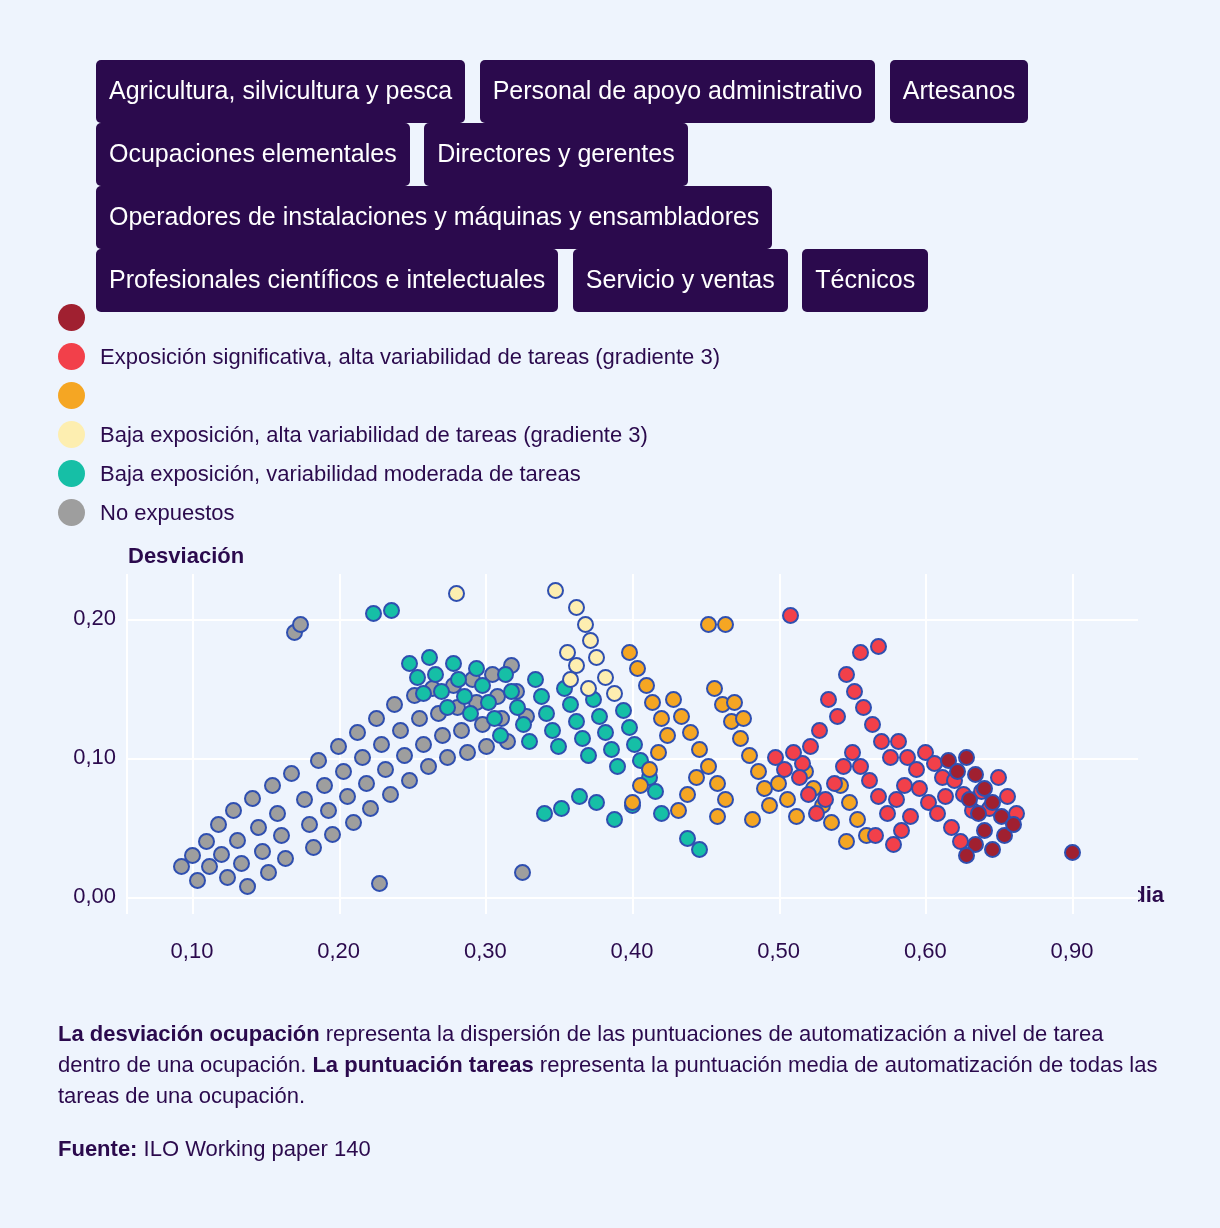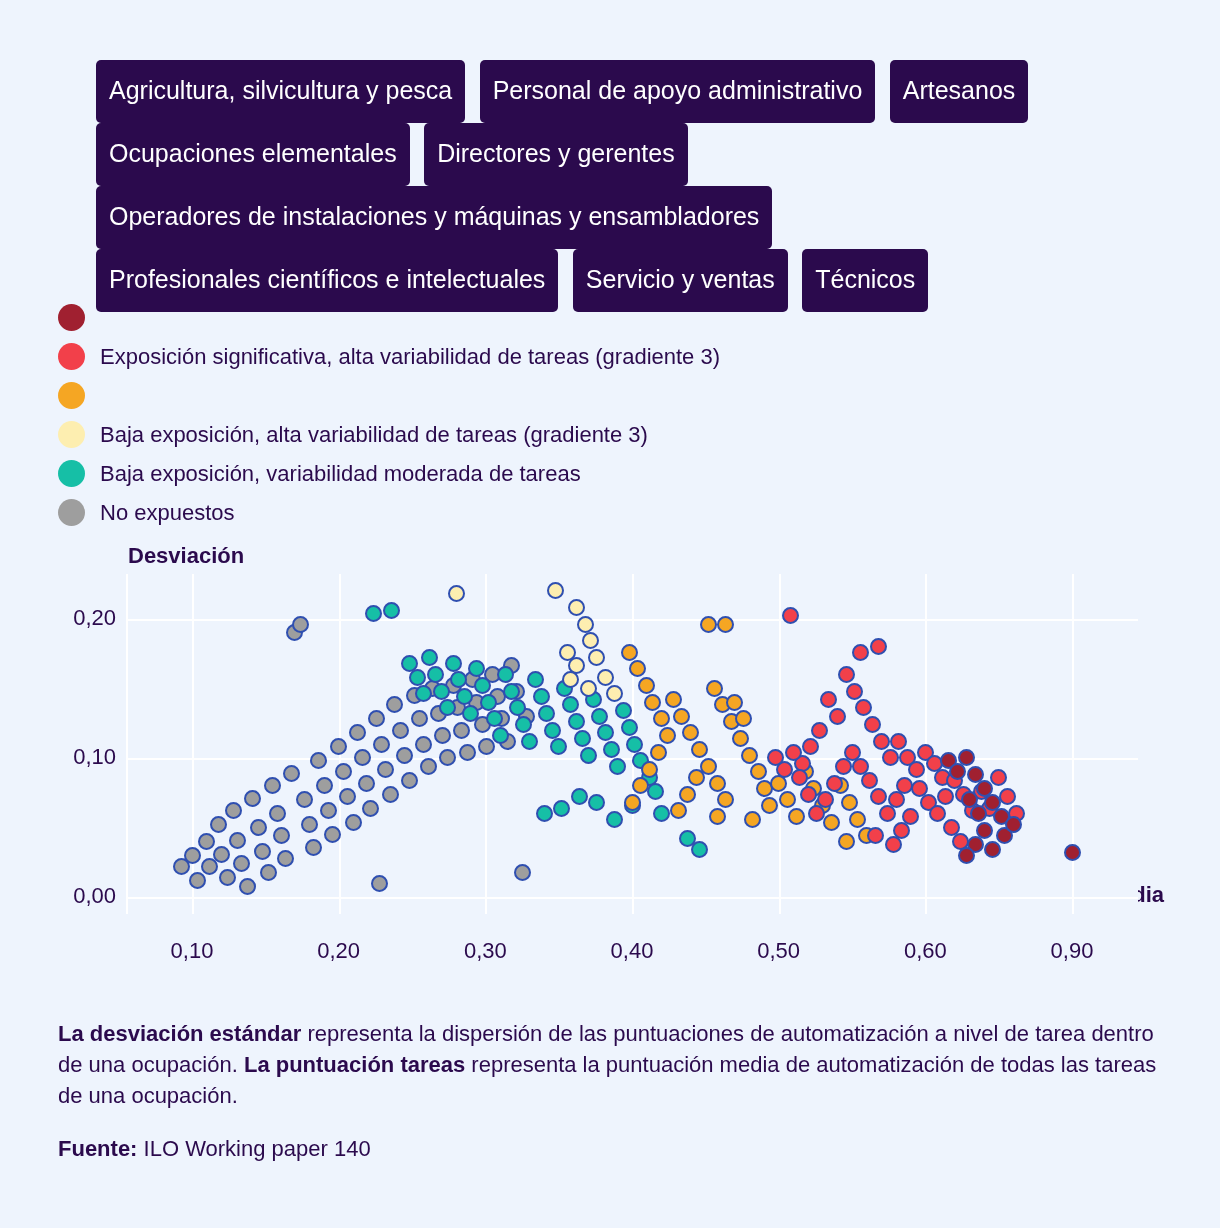--- a/index.html
+++ b/index.html
@@ -482,19 +482,19 @@
         <div class="xtick" style="left: 235.667px; width: 90px; top: 378px;">0,20</div>
         <div class="xtick" style="left: 382.333px; width: 90px; top: 378px;">0,30</div>
         <div class="xtick" style="left: 529px; width: 90px; top: 378px;">0,40</div>
         <div class="xtick" style="left: 675.667px; width: 90px; top: 378px;">0,50</div>
         <div class="xtick" style="left: 822.333px; width: 90px; top: 378px;">0,60</div>
         <div class="xtick" style="left: 969px; width: 90px; top: 378px;">0,90</div>
       </div>
   </div>
 
   <div class="notes">
-    <b>La desviación estándar</b><span> representa la dispersión de las puntuaciones de automatización a nivel de tarea dentro de una ocupación. </span><b>La puntuación tareas</b><span> representa la puntuación media de automatización de todas las tareas de una ocupación.</span>
+    <b>La desviación ocupación</b><span> representa la dispersión de las puntuaciones de automatización a nivel de tarea dentro de una ocupación. </span><b>La puntuación tareas</b><span> representa la puntuación media de automatización de todas las tareas de una ocupación.</span>
   </div>
   <div class="source">
     <b>Fuente:</b><span> ILO Working paper 140</span>
   </div>
 
 </div>
 
 </body></html>

